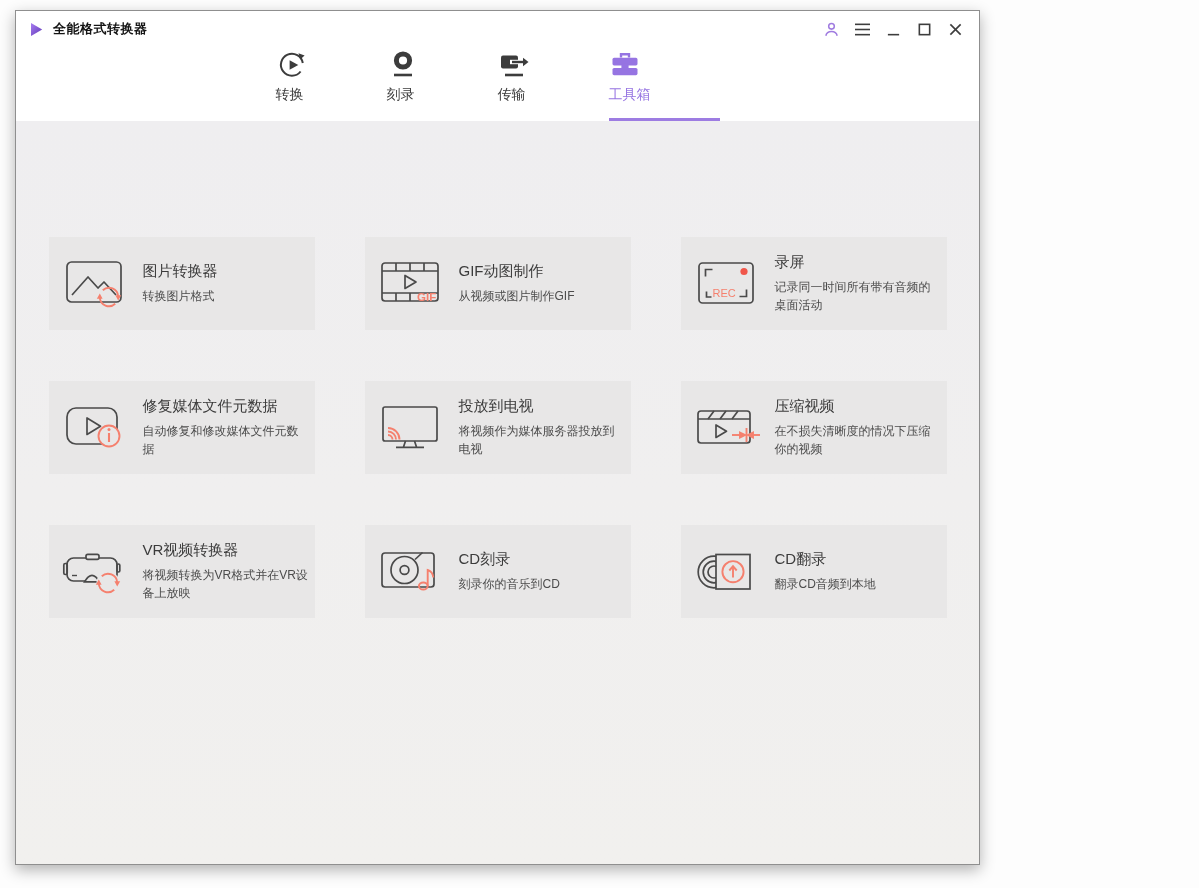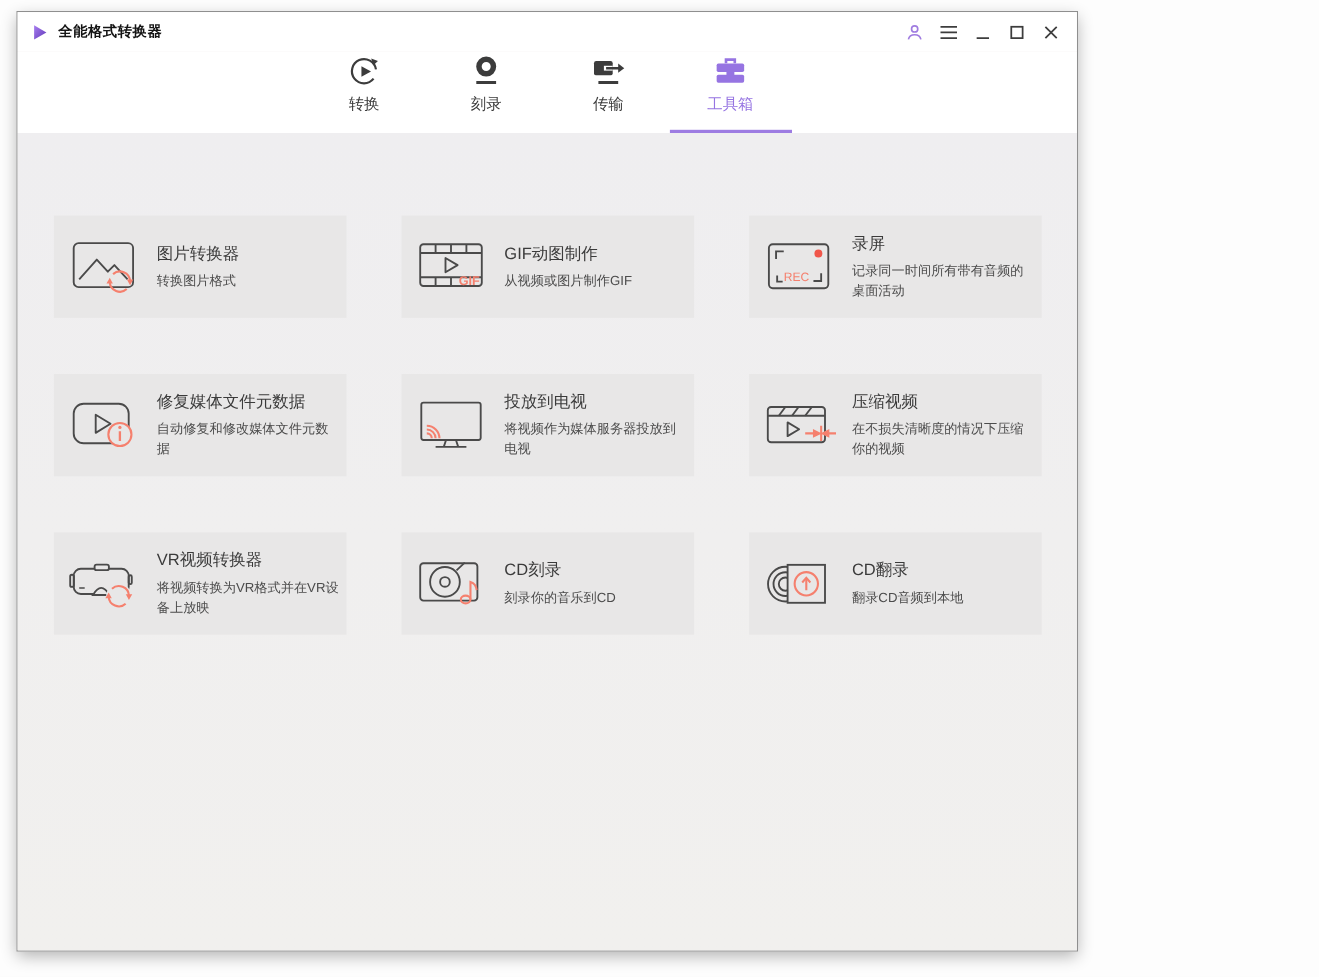--- a/index.html
+++ b/index.html
@@ -12,31 +12,31 @@
   .titlebar { height:36px; background:#ffffff; display:flex; align-items:center;
               padding:0 14px 0 12px; }
   .app-icon { width:17px; height:17px; display:inline-flex; }
   .app-title { font-size:13px; font-weight:bold; color:#141414; margin-left:8px; letter-spacing:0.5px; }
   .tb-spacer { flex:1; }
   .tb-controls { display:flex; align-items:center; gap:11px; }
   .tb-btn { width:20px; height:20px; display:inline-flex; align-items:center;
             justify-content:center; cursor:pointer; }
   
   .navbar { height:74px; background:#ffffff; display:flex; justify-content:center; }
-  .tab { width:111px; height:74px; display:flex; flex-direction:column; align-items:center;
+  .tab { width:111px; height:74px; display:flex; flex-direction:column; align-items:flex-start;
          padding-top:2px; border-bottom:3px solid transparent; cursor:pointer; }
   .tab-icon { width:32px; height:32px; display:flex; align-items:center; justify-content:center; }
   .tab-label { margin-top:5px; font-size:14px; color:#3a3a3a; }
   .tab.active { border-bottom-color:#9d7ce2; }
   .tab.active .tab-label { color:#9674e2; }
   
   .content { position:absolute; left:0; right:0; top:110px; bottom:0;
              background:linear-gradient(#efeef0,#f1f0ee); }
   .grid { display:grid; grid-template-columns:repeat(3,266px); gap:51px 50px;
-          justify-content:center; padding-top:75px; }
+          justify-content:center; padding-top:116px; }
   .card { width:266px; height:93px; background:#e8e7e7; display:flex; align-items:center;
           cursor:pointer; }
   .card-icon { width:72px; height:58px; margin-left:13px; flex:none; }
   .card-text { margin-left:9px; width:166px; }
   .card-title { font-size:15px; color:#3b3b3b; margin-bottom:7px; }
   .card-desc { font-size:12px; color:#4c4c4c; line-height:1.45; }
 </style>
 </head>
 <body>
 

